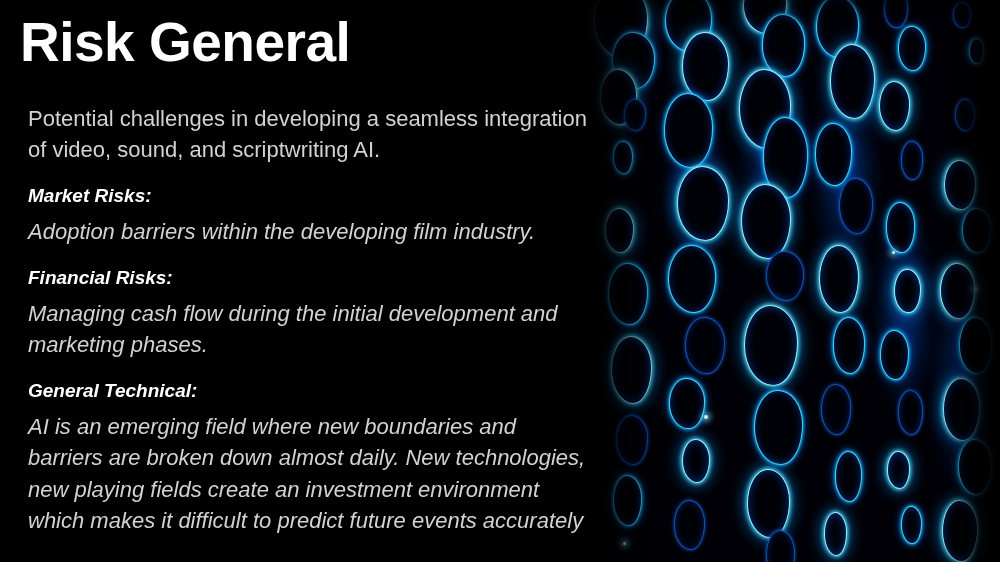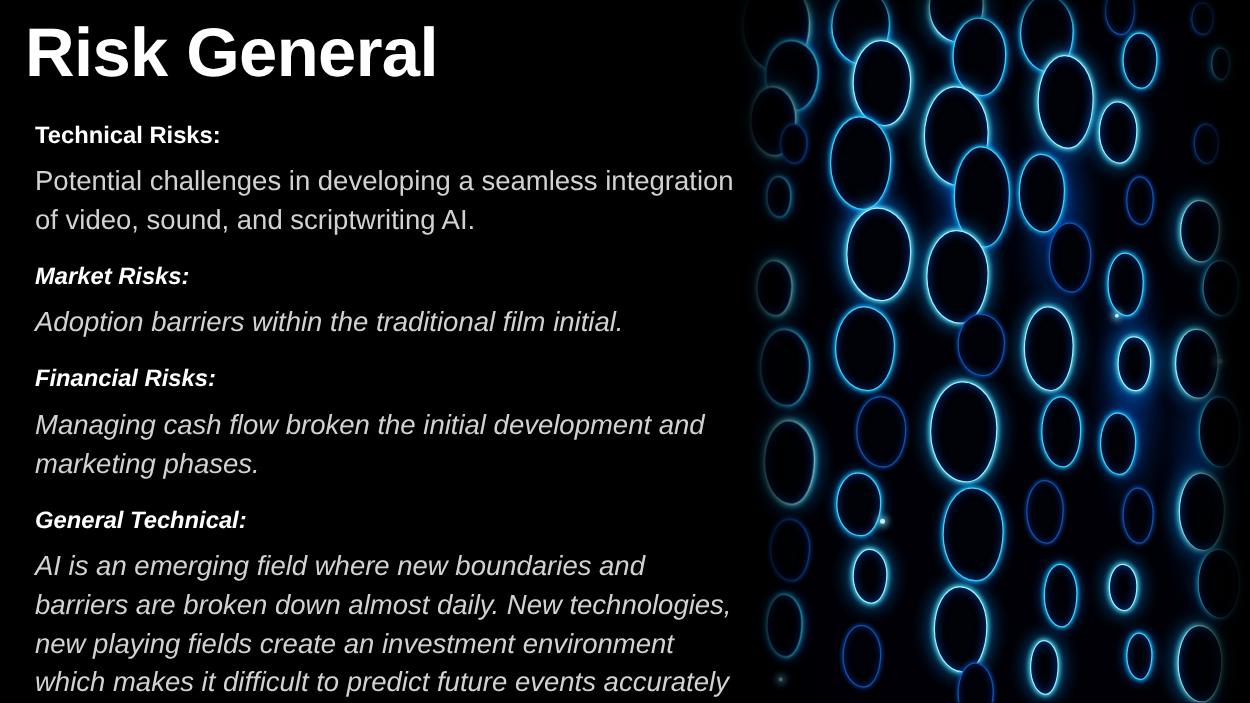--- a/index.html
+++ b/index.html
@@ -242,32 +242,31 @@
     <div class="art-fade-right"></div>
   </div>
 
   <div class="content">
 
     <h1 class="slide-title">Risk General</h1>
 
     <div class="body-block">
 
       <div class="risk-section">
-        <p class="risk-heading">Technical Risks:</p>
         <p class="risk-text">Potential challenges in developing a seamless integration of video, sound, and scriptwriting AI.</p>
       </div>
 
       <div class="risk-section">
         <p class="risk-heading">Market Risks:</p>
-        <p class="risk-text">Adoption barriers within the traditional film initial.</p>
+        <p class="risk-text">Adoption barriers within the developing film industry.</p>
       </div>
 
       <div class="risk-section">
         <p class="risk-heading">Financial Risks:</p>
-        <p class="risk-text">Managing cash flow broken the initial development and marketing phases.</p>
+        <p class="risk-text">Managing cash flow during the initial development and marketing phases.</p>
       </div>
 
       <div class="risk-section">
         <p class="risk-heading">General Technical:</p>
         <p class="risk-text">AI is an emerging field where new boundaries and barriers are broken down almost daily.  New technologies, new playing fields create an investment environment which makes it difficult to predict future events accurately</p>
       </div>
 
     </div>
   </div>
 

